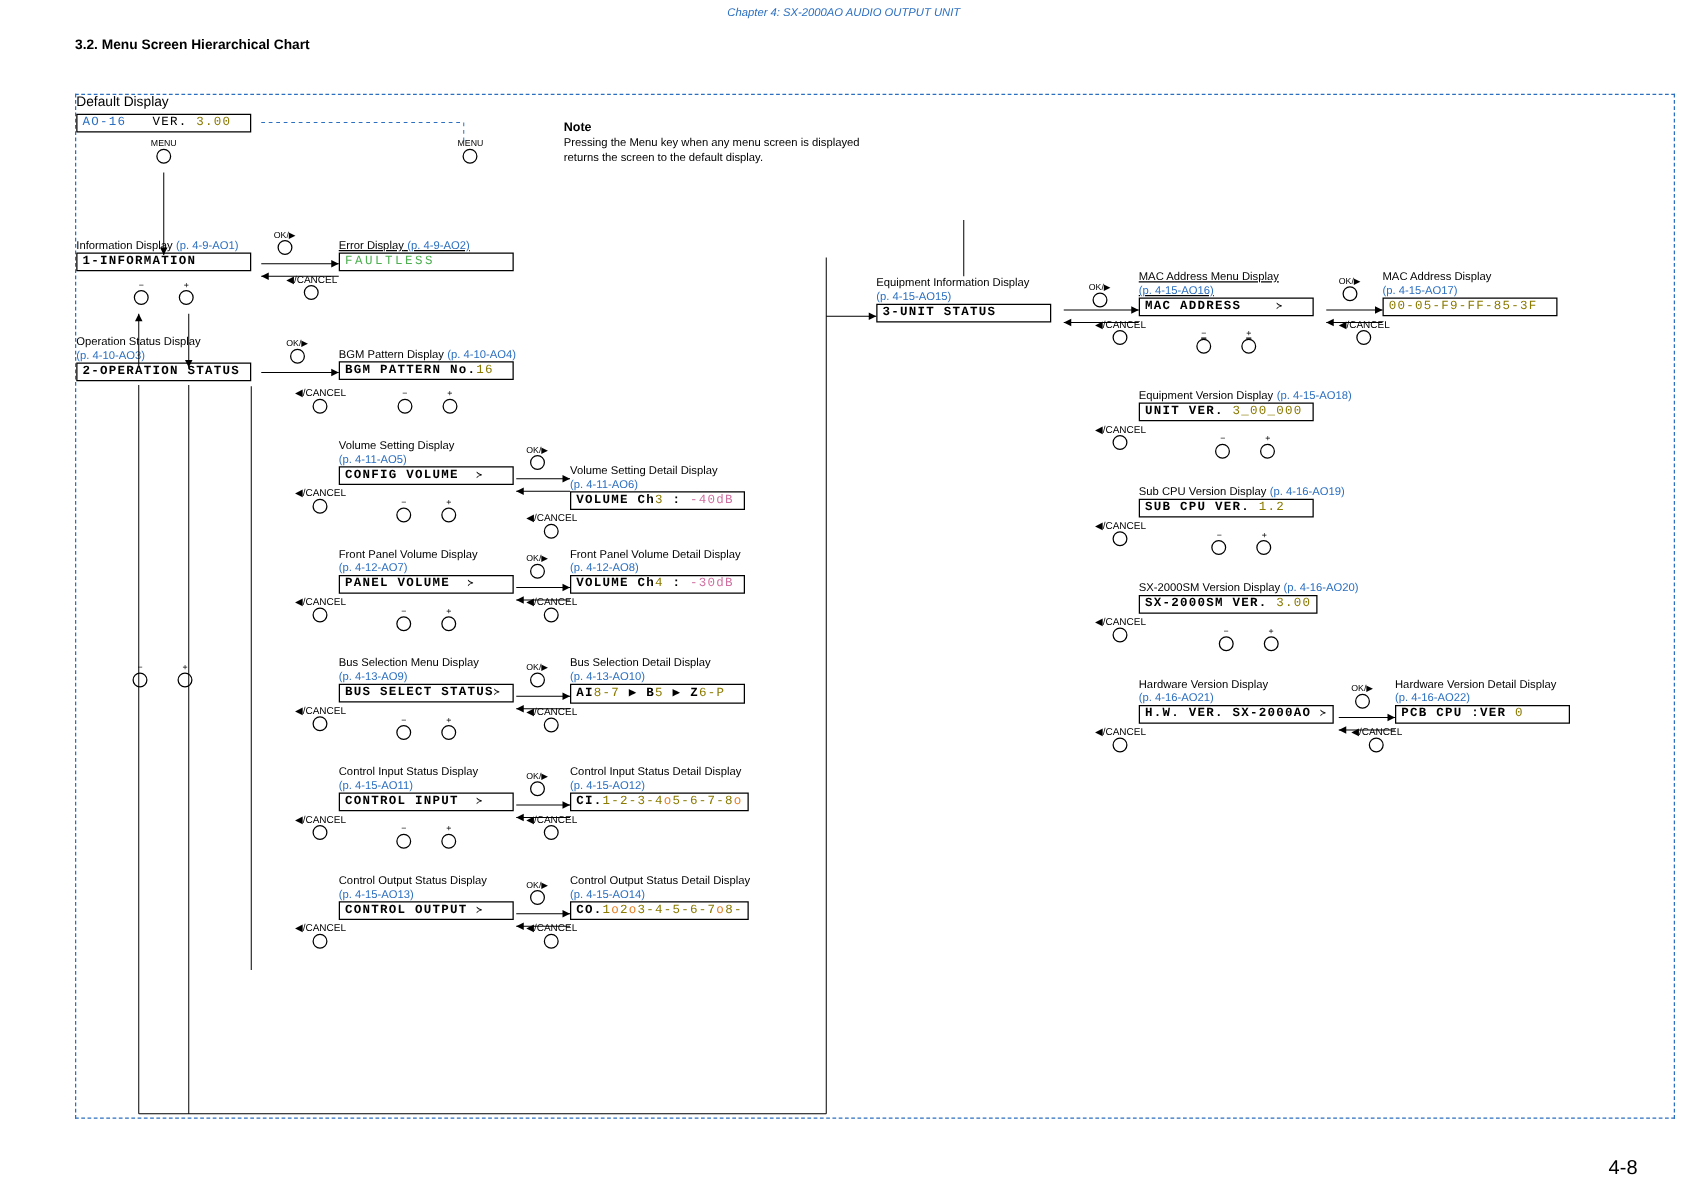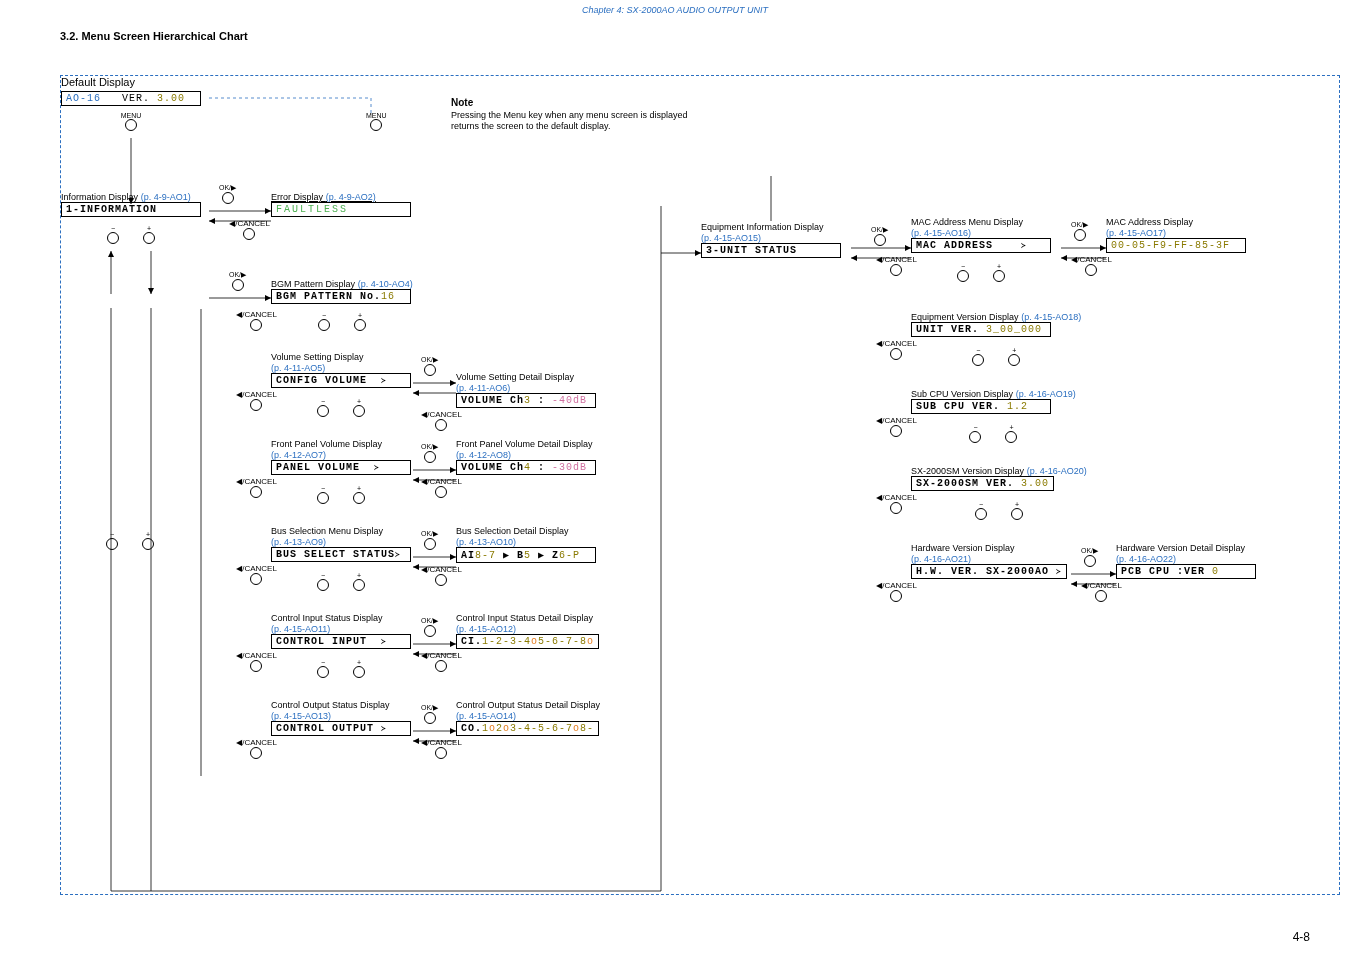--- a/index.html
+++ b/index.html
@@ -8,21 +8,21 @@
     font-size: 10px;
     color: #000;
     background: #fff;
     width: 1350px;
     height: 954px;
     overflow: hidden;
     position: relative;
   }
   .chapter { text-align: center; color: #2b6fc0; font-style: italic; font-size: 9px; margin-top: 5px; }
   .section-title { font-weight: bold; font-size: 11px; margin: 15px 0 8px 60px; }
-  .page-num { position: absolute; bottom: 10px; right: 40px; font-size: 12px; }
+  .page-num { position: absolute; bottom: 10px; right: 40px; font-size: 16px; }
 
   .chart-area {
     position: absolute;
     left: 60px; top: 75px;
     width: 1280px; height: 820px;
     border: 1.5px dashed #2b6fc0;
   }
 
   .default-label { position: absolute; left: 0; top: 0; font-size: 11px; }
   .default-box { position: absolute; left: 0; top: 15px; }
@@ -118,20 +118,25 @@
   <div class="node" style="left:168px; top:143px;">
     <div class="btn-group"><span class="btn-label triangle">◀/CANCEL</span><span class="btn"></span></div>
   </div>
 
   <div class="node" style="left:210px; top:115px;text-decoration:underline;">
     <span class="title-text">Error Display</span>
     <span class="ref">(p. 4-9-AO2)</span><br>
     <div class="lcd"><span class="green">FAULTLESS</span></div>
   </div>
 
+  <div class="node" style="left:0; top:192px;">
+    <span class="title-text">Operation Status Display</span><br>
+    <span class="ref">(p. 4-10-AO3)</span><br>
+    <div class="lcd"><b>2-OPERATION STATUS</b></div>
+  </div>
 
   <div class="node" style="left:168px; top:195px;">
     <div class="btn-group"><span class="btn-label">OK/▶</span><span class="btn"></span></div>
   </div>
   <div class="node" style="left:175px; top:234px;">
     <div class="btn-group"><span class="btn-label triangle">◀/CANCEL</span><span class="btn"></span></div>
   </div>
 
   <div class="node" style="left:210px; top:202px;">
     <span class="title-text">BGM Pattern Display</span>
@@ -236,21 +241,21 @@
     <div style="margin-top:2px;"><div class="btn-group" style="margin-left:-35px;"><span class="btn-label triangle">◀/CANCEL</span><span class="btn"></span></div></div>
   </div>
 
   <div class="node" style="left:640px; top:145px;">
     <span class="title-text">Equipment Information Display</span><br>
     <span class="ref">(p. 4-15-AO15)</span><br>
     <div class="lcd"><b>3-UNIT STATUS</b></div>
   </div>
   <div class="node" style="left:810px; top:150px;"><div class="btn-group"><span class="btn-label">OK/▶</span><span class="btn"></span></div></div>
 
-  <div class="node" style="left:850px; top:140px;">
+  <div class="node" style="left:850px; top:140px;text-decoration:underline;">
     <span class="title-text">MAC Address Menu Display</span><br>
     <span class="ref">(p. 4-15-AO16)</span><br>
     <div class="lcd"><b>MAC ADDRESS</b>&nbsp;&nbsp;&nbsp;&nbsp;<span class="triangle">≻</span></div>
     <div style="margin-top:2px;"><div class="btn-group" style="margin-left:-35px;"><span class="btn-label triangle">◀/CANCEL</span><span class="btn"></span></div></div>
     <div class="plus-minus" style="margin-top:-15px;">
       <div class="btn-group"><span class="btn-label">−</span><span class="btn"></span></div>
       <div class="btn-group"><span class="btn-label">+</span><span class="btn"></span></div>
     </div>
   </div>
   <div class="node" style="left:1010px; top:145px;"><div class="btn-group"><span class="btn-label">OK/▶</span><span class="btn"></span></div></div>

